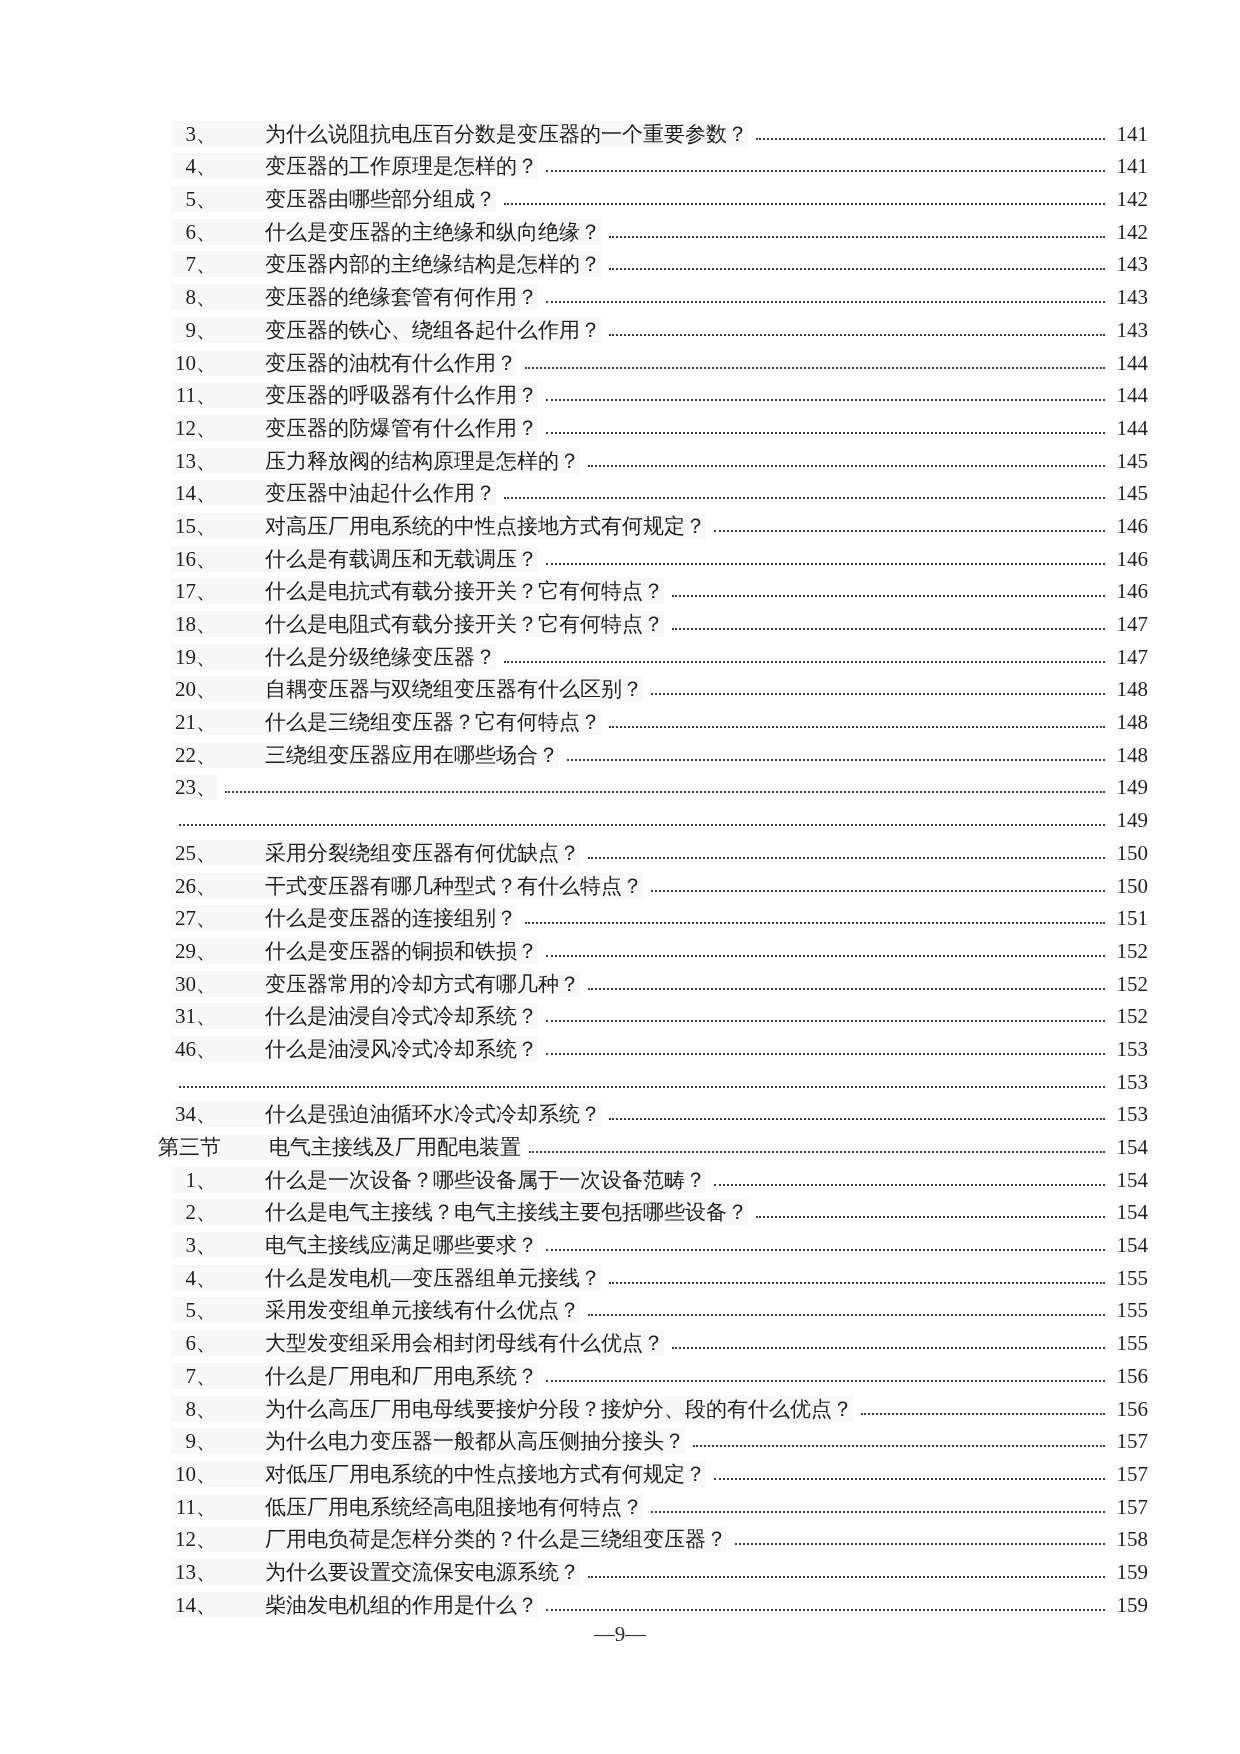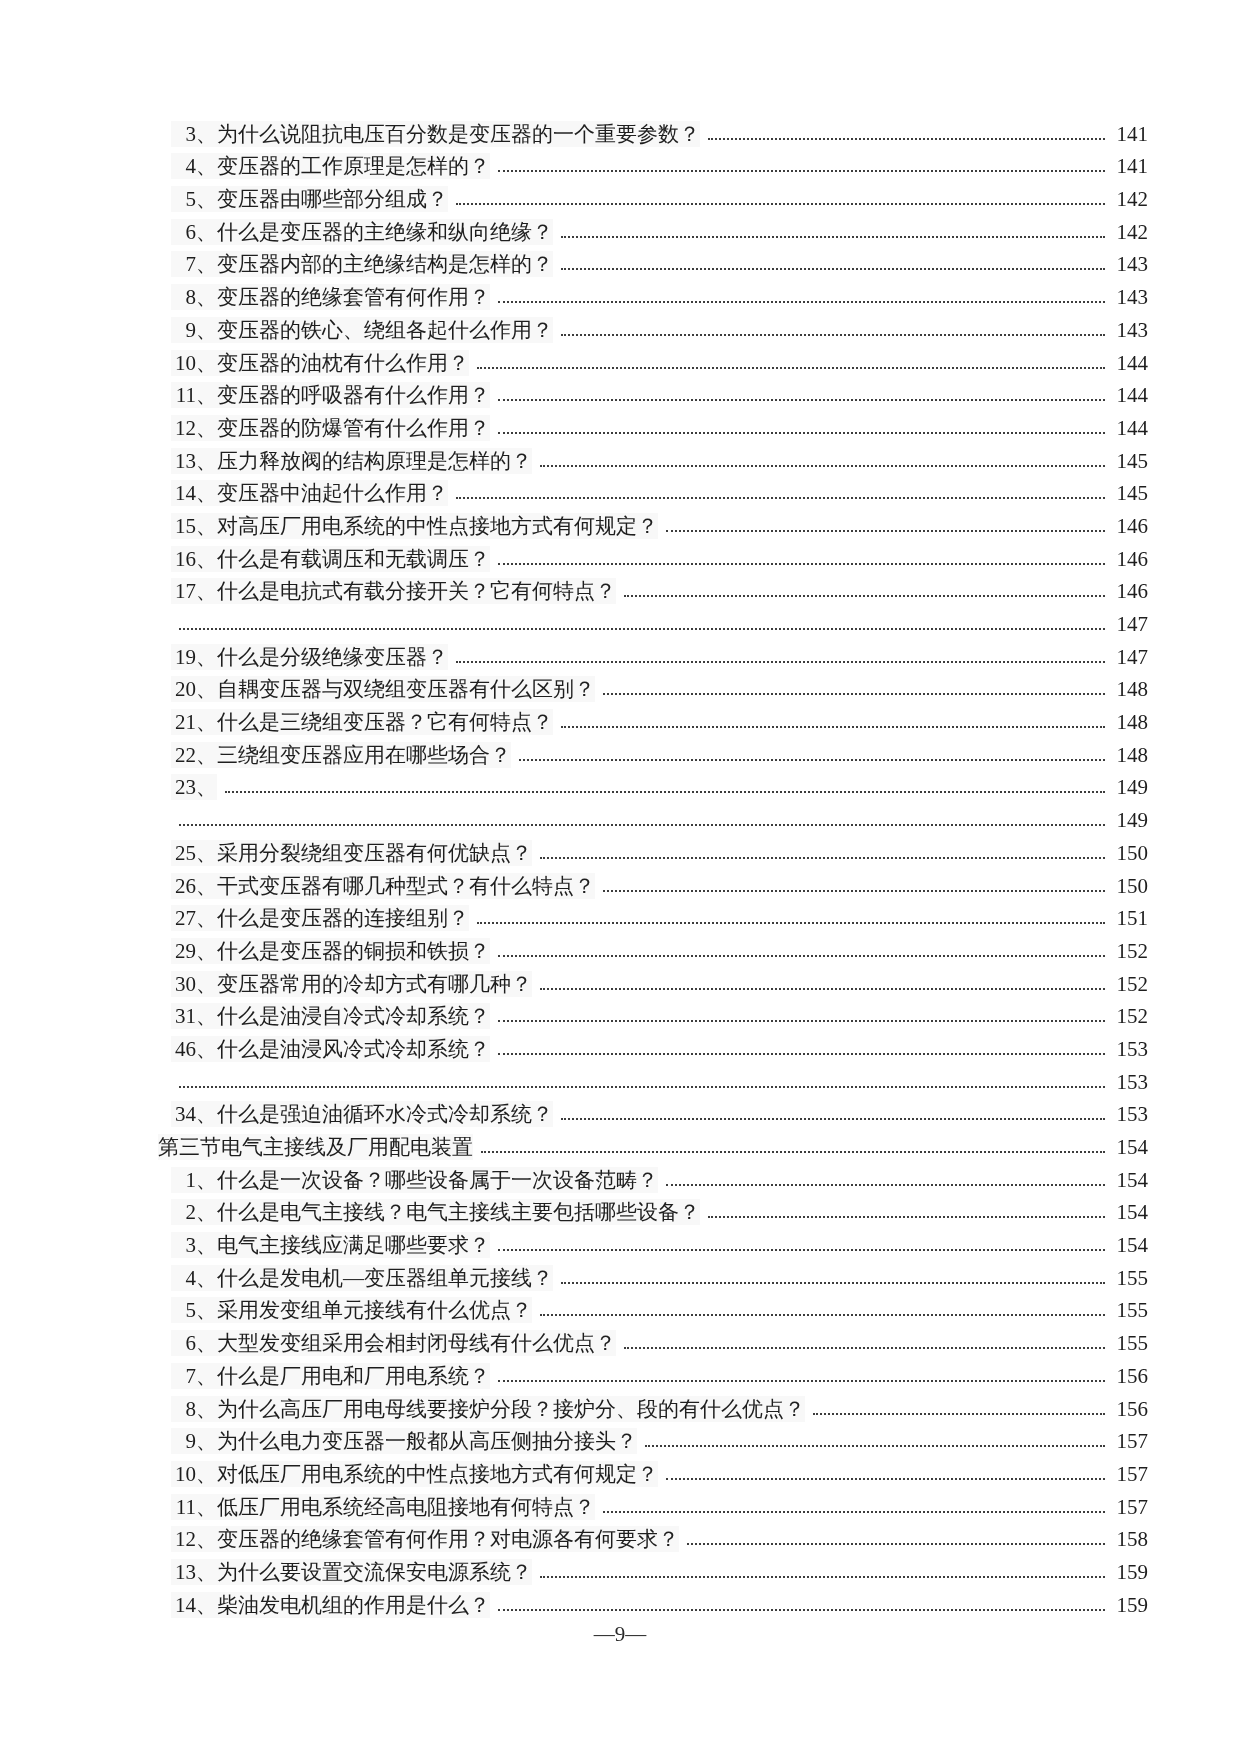--- a/index.html
+++ b/index.html
@@ -43,21 +43,21 @@
   .num {
     display: inline-block;
     min-width: 46px;
     text-align: right;
     white-space: pre;
   }
   .row.section .num {
     min-width: 0;
     text-align: left;
   }
-  .text { display: inline-block; }
+  .text { display: inline-block; margin-left: 48px; }
   .leader {
     flex: 1 1 auto;
     min-width: 12px;
     border-bottom: 2px dotted #3c3c3c;
     margin: 0 3px 7px 8px;
     height: 0;
   }
   .pagenum {
     min-width: 40px;
     text-align: right;
@@ -192,20 +192,24 @@
       </div>
       <div class="row item">
         <span class="entry-main">
           <span class="num">17、</span>
           <span class="text">什么是电抗式有载分接开关？它有何特点？</span>
         </span>
         <span class="leader"></span>
         <span class="pagenum">146</span>
       </div>
       <div class="row item">
+        <span class="entry-main">
+          <span class="num">18、</span>
+          <span class="text">什么是电阻式有载分接开关？它有何特点？</span>
+        </span>
         <span class="leader"></span>
         <span class="pagenum">147</span>
       </div>
       <div class="row item">
         <span class="entry-main">
           <span class="num">19、</span>
           <span class="text">什么是分级绝缘变压器？</span>
         </span>
         <span class="leader"></span>
         <span class="pagenum">147</span>
@@ -405,21 +409,21 @@
         <span class="entry-main">
           <span class="num">11、</span>
           <span class="text">低压厂用电系统经高电阻接地有何特点？</span>
         </span>
         <span class="leader"></span>
         <span class="pagenum">157</span>
       </div>
       <div class="row item">
         <span class="entry-main">
           <span class="num">12、</span>
-          <span class="text">变压器的绝缘套管有何作用？对电源各有何要求？</span>
+          <span class="text">厂用电负荷是怎样分类的？什么是三绕组变压器？</span>
         </span>
         <span class="leader"></span>
         <span class="pagenum">158</span>
       </div>
       <div class="row item">
         <span class="entry-main">
           <span class="num">13、</span>
           <span class="text">为什么要设置交流保安电源系统？</span>
         </span>
         <span class="leader"></span>

